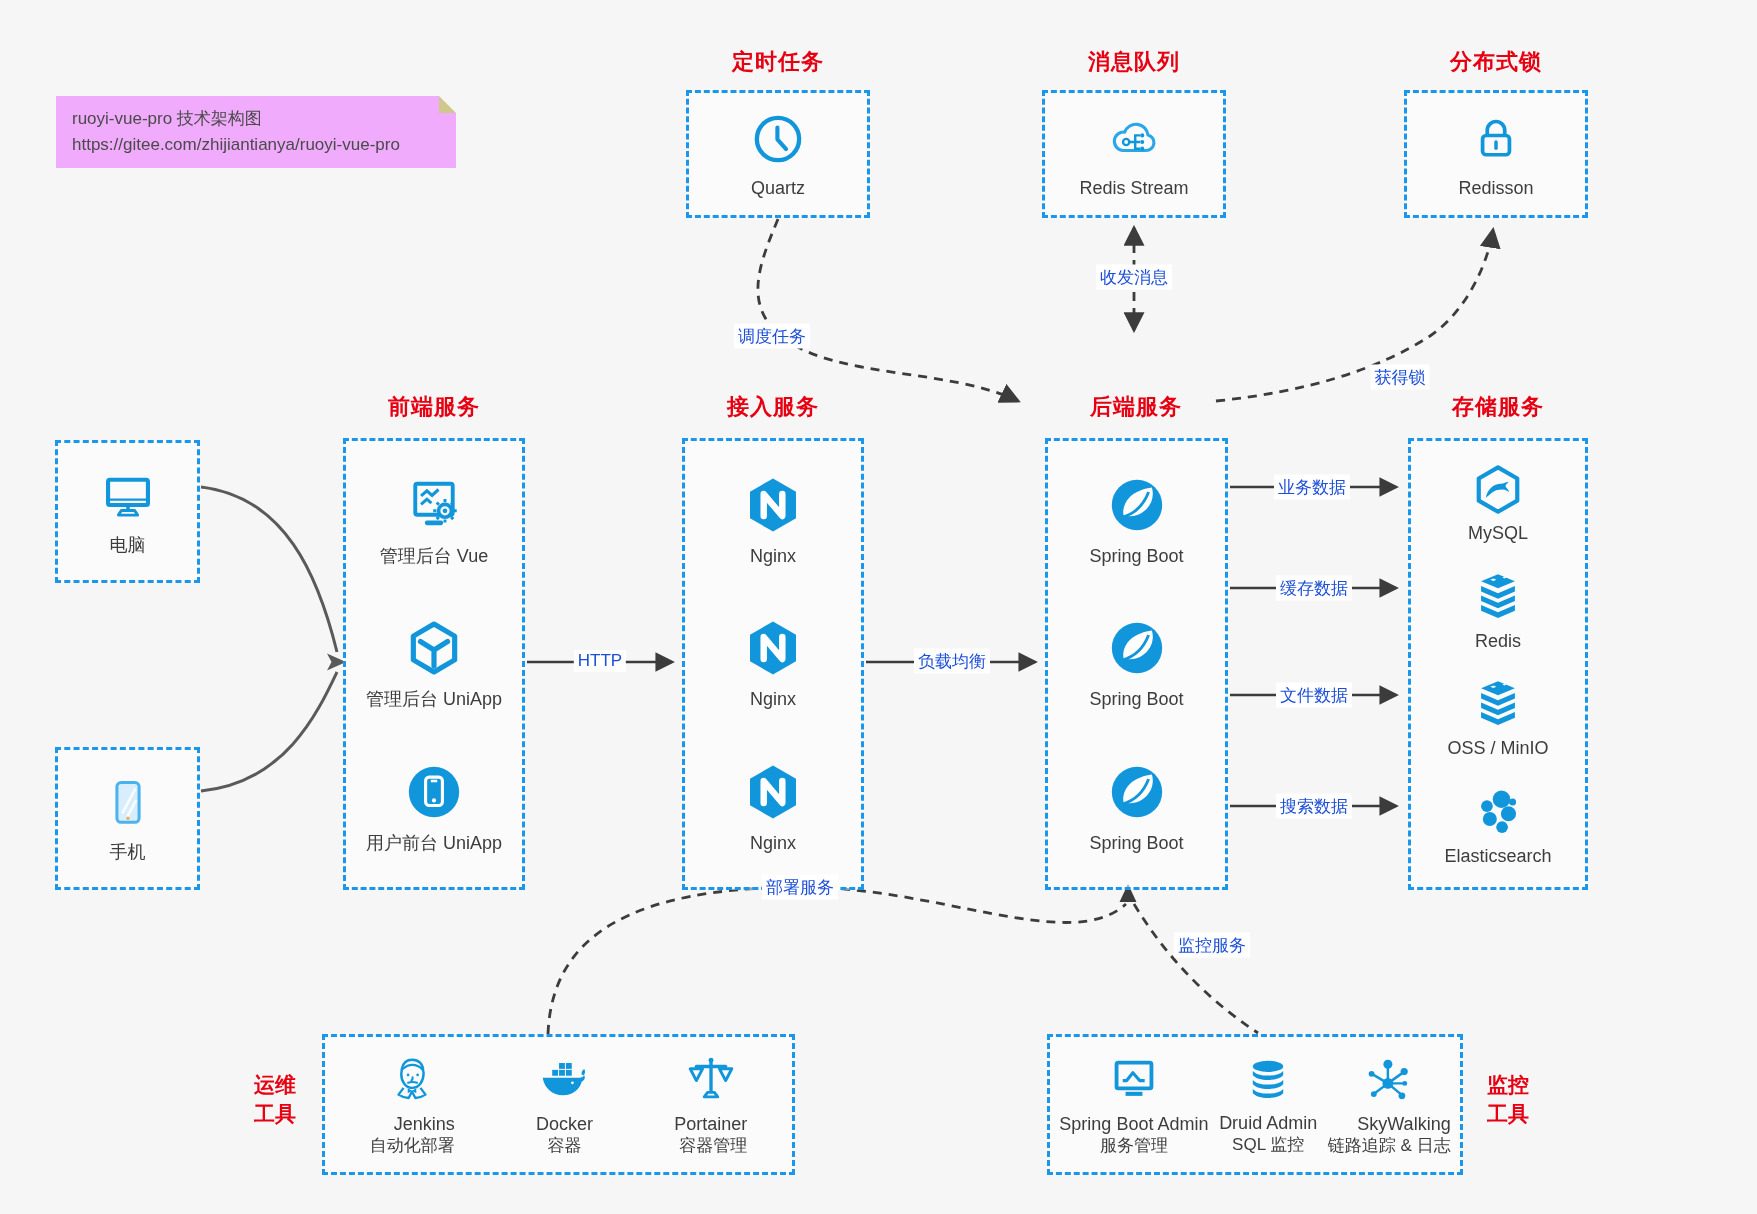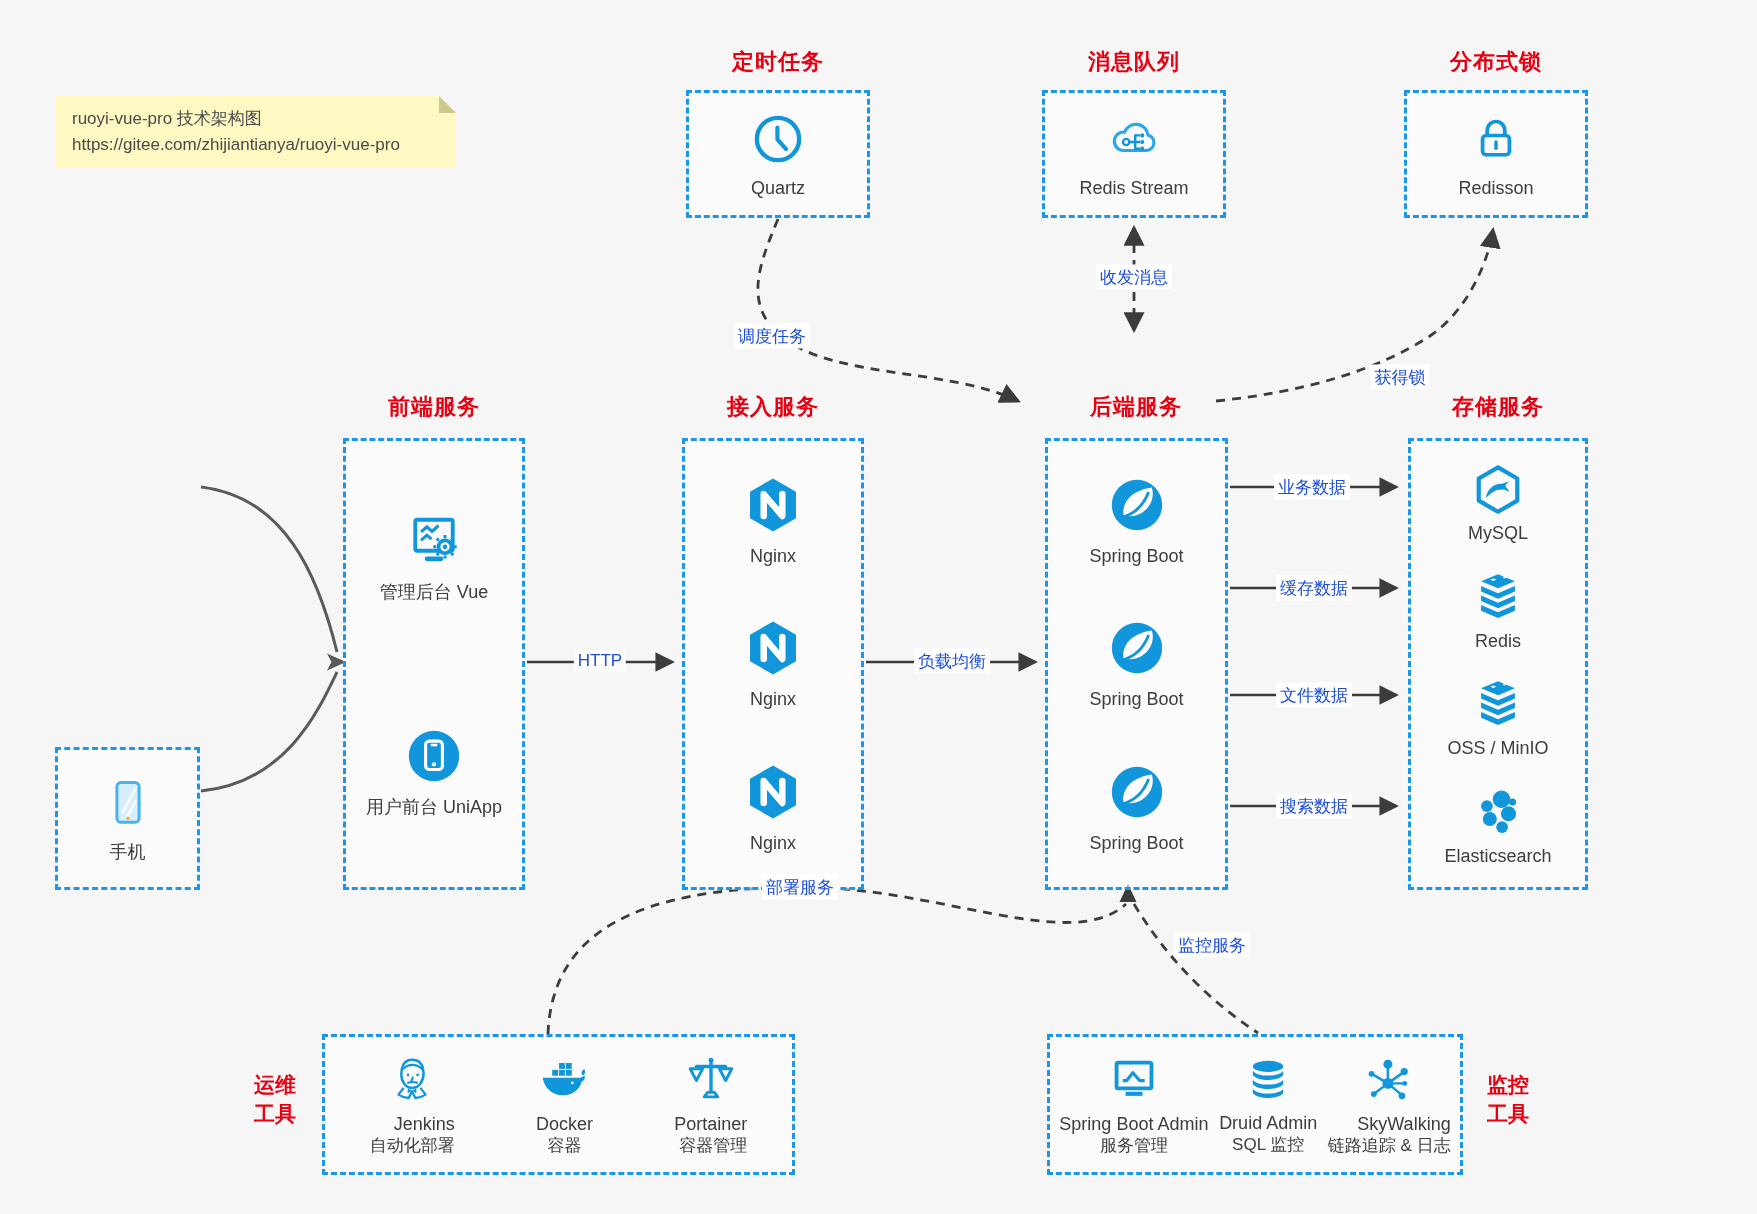--- a/index.html
+++ b/index.html
@@ -1,19 +1,19 @@
 <!DOCTYPE html>
 <html><head>
 <meta charset="utf-8">
 <style>
   html,body{margin:0;padding:0;background:#e9e9e9;}
   .canvas{position:relative;width:1757px;height:1214px;background:#f6f6f6;overflow:hidden;
     font-family:"Liberation Sans","DejaVu Sans",sans-serif;color:#3d3d3d;}
   
-  .note{position:absolute;left:56px;top:96px;width:400px;height:72px;background:#fef9c3;
+  .note{position:absolute;left:56px;top:96px;width:400px;height:72px;background:#f0abfc;
     padding:10px 0 0 16px;box-sizing:border-box;font-size:17px;line-height:26px;color:#4a4a4a;}
   .note::before{content:'';position:absolute;top:0;right:0;width:0;height:0;border-style:solid;
     border-width:0 17px 17px 0;border-color:#f6f6f6 #f6f6f6 #cfc88b #cfc88b;}
   
   .gbox{position:absolute;border:3px dashed #1a97ea;background:rgba(255,255,255,.55);
     box-sizing:border-box;display:flex;align-items:center;justify-content:center;}
   .vcol{flex-direction:column;justify-content:space-around;padding:8px 0;}
   .hrow{flex-direction:row;justify-content:space-around;padding:0 4px;}
   .item{display:flex;flex-direction:column;align-items:center;gap:9px;}
   .item .lbl{font-size:18px;color:#3d3d3d;white-space:nowrap;line-height:22px;text-align:right;}
@@ -96,20 +96,31 @@
     <div class="item">
       <svg class="ic" width="56" height="58" viewBox="0 0 48 48">
         <rect x="12.5" y="21" width="23" height="16.5" rx="3" fill="none" stroke="#1296db" stroke-width="3.2"></rect>
         <path d="M16.5 21v-4.5a7.5 7.5 0 0 1 15 0V21" fill="none" stroke="#1296db" stroke-width="3.2"></path>
         <path d="M24 26.5v5.5" stroke="#1296db" stroke-width="3" stroke-linecap="round"></path>
       </svg>
       <div class="lbl">Redisson</div>
     </div>
   </div>
 
+  <div class="gbox vcol" style="left:55px;top:440px;width:145px;height:143px;">
+    <div class="item">
+      <svg class="ic" width="58" height="58" viewBox="0 0 48 48">
+        <rect x="7.5" y="10.5" width="33" height="21" rx="1.5" fill="none" stroke="#1296db" stroke-width="3.4"></rect>
+        <path d="M7.5 27h33" stroke="#1296db" stroke-width="2"></path>
+        <path d="M24 31.5v4.5" stroke="#1296db" stroke-width="3"></path>
+        <path d="M18.5 36h11l2.5 3.8h-16z" fill="none" stroke="#1296db" stroke-width="2.4" stroke-linejoin="round"></path>
+      </svg>
+      <div class="lbl">电脑</div>
+    </div>
+  </div>
 
   <div class="gbox vcol" style="left:55px;top:747px;width:145px;height:143px;">
     <div class="item">
       <svg class="ic" width="56" height="58" viewBox="0 0 48 48">
         <rect x="14.5" y="6.5" width="19" height="34" rx="3.5" fill="#d9eefc" stroke="#49b3ee" stroke-width="2.6"></rect>
         <path d="M19 33L30.5 11.5M23.5 35.5l7.5-14" stroke="#ffffff" stroke-width="2.2" opacity=".85" fill="none"></path>
         <circle cx="24" cy="37" r="1.3" fill="#f5a623"></circle>
       </svg>
       <div class="lbl">手机</div>
     </div>
@@ -125,20 +136,27 @@
       <svg class="ic" width="62" height="62" viewBox="0 0 48 48">
         <rect x="9.5" y="7.5" width="29" height="24" rx="1.5" fill="none" stroke="#1296db" stroke-width="3"></rect>
         <path d="M14 17l4.5-4 4 3.5 5-4.5" fill="none" stroke="#1296db" stroke-width="2.4"></path>
         <path d="M14 23.5l4.5-4 3.5 3" fill="none" stroke="#1296db" stroke-width="2.4"></path>
         <circle cx="32.5" cy="28.5" r="5" fill="#f6f6f6" stroke="#1296db" stroke-width="2.8"></circle>
         <circle cx="32.5" cy="28.5" r="1.8" fill="#1296db"></circle>
         <path d="M32.5 21.8v-2.4M32.5 35.2v2.4M25.8 28.5h-2.4M39.2 28.5h2.4M27.8 23.8l-1.7-1.7M37.2 33.2l1.7 1.7M27.8 33.2l-1.7 1.7M37.2 23.8l1.7-1.7" stroke="#1296db" stroke-width="2.3"></path>
         <rect x="17" y="36" width="14" height="3.6" rx="1.4" fill="#1296db"></rect>
       </svg>
       <div class="lbl">管理后台 Vue</div>
+    </div>
+    <div class="item">
+      <svg class="ic" width="62" height="62" viewBox="0 0 48 48">
+        <path d="M24 5.5L40 14.8v18.4L24 42.5 8 33.2V14.8z" fill="none" stroke="#1296db" stroke-width="4" stroke-linejoin="round"></path>
+        <path d="M24 25.5L13.5 19M24 25.5L34.5 19M24 25.5V38" fill="none" stroke="#1296db" stroke-width="4" stroke-linecap="round"></path>
+      </svg>
+      <div class="lbl">管理后台 UniApp</div>
     </div>
     <div class="item">
       <svg class="ic" width="62" height="62" viewBox="0 0 48 48">
         <circle cx="24" cy="24" r="19.5" fill="#1296db"></circle>
         <rect x="17.5" y="12.5" width="13" height="22" rx="2.8" fill="none" stroke="#ffffff" stroke-width="2.4"></rect>
         <path d="M21.5 15.5h5" stroke="#ffffff" stroke-width="2"></path>
         <circle cx="24" cy="30.5" r="1.6" fill="#ffffff"></circle>
       </svg>
       <div class="lbl">用户前台 UniApp</div>
     </div>

